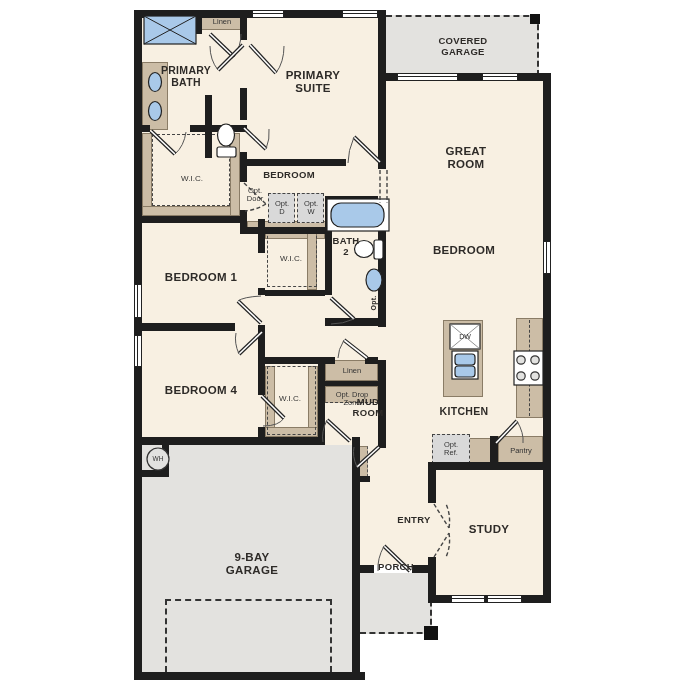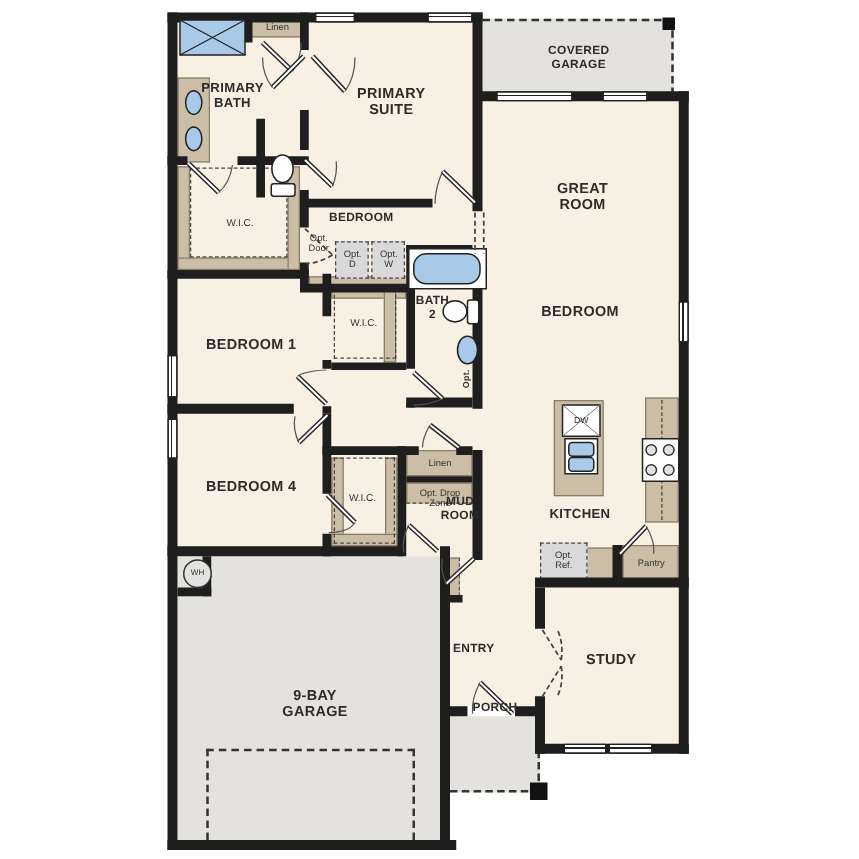--- a/index.html
+++ b/index.html
@@ -307,18 +307,18 @@
   <span class="lbl xs" style="left:352px;top:399px">Opt. Drop
 Zone</span>
   <span class="lbl md" style="left:368px;top:408px">MUD
 ROOM</span>
   <span class="lbl" style="left:464px;top:412px">KITCHEN</span>
   <span class="lbl xs" style="left:465px;top:337px;font-size:7px">DW</span>
   <span class="lbl xs" style="left:451px;top:449px">Opt.
 Ref.</span>
   <span class="lbl xs" style="left:521px;top:451px">Pantry</span>
   <span class="lbl xs" style="left:158px;top:459px;font-size:6.5px">WH</span>
-  <span class="lbl md" style="left:379px;top:520px">ENTRY</span>
+  <span class="lbl md" style="left:414px;top:520px">ENTRY</span>
   <span class="lbl lg" style="left:489px;top:529px">STUDY</span>
   <span class="lbl lg" style="left:252px;top:564px">9-BAY
 GARAGE</span>
   <span class="lbl md" style="left:396px;top:567px">PORCH</span>
 </div>
 
 </body></html>

